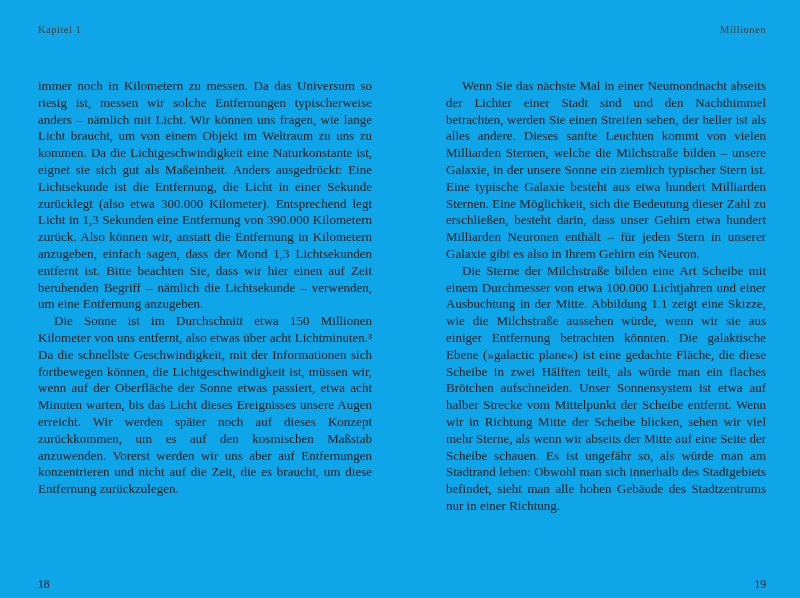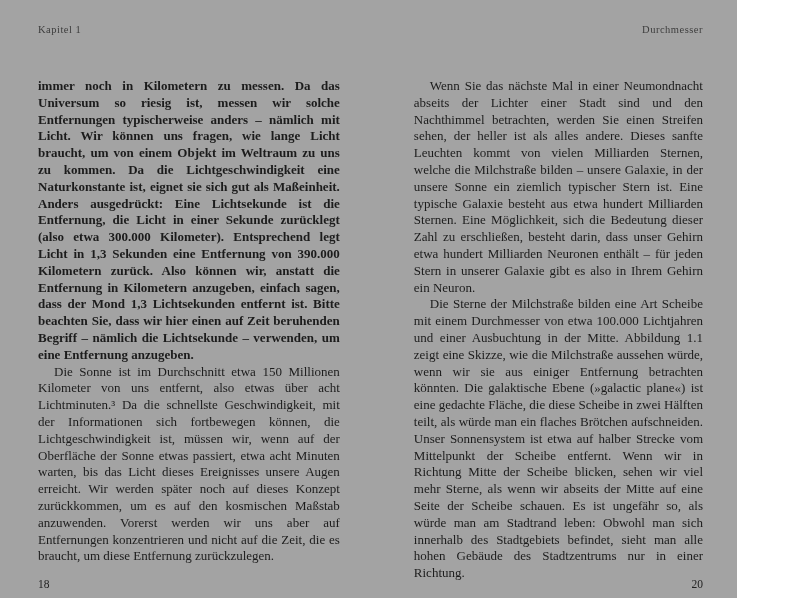--- a/index.html
+++ b/index.html
@@ -5,23 +5,23 @@
   * { margin: 0; padding: 0; box-sizing: border-box; }
   html, body { width: 800px; height: 598px; }
   body {
     background: #ffffff;
     font-family: "Liberation Serif", serif;
     color: #1c1c1c;
     overflow: hidden;
   }
   .spread {
     display: flex;
-    width: 737px;
+    width: 800px;
     height: 598px;
-    background: #a3a3a3;
+    background: #0ea5e9;
   }
   .page {
     position: relative;
     width: 400px;
     height: 598px;
   }
   .page-left  { padding: 78px 28px 46px 38px; }
   .page-right { padding: 78px 34px 46px 46px; }
   .running-header {
     position: absolute;
@@ -33,21 +33,21 @@
   .page-left  .running-header { left: 38px; }
   .page-right .running-header { right: 34px; }
   .body-text {
     font-size: 13px;
     line-height: 16.8px;
     text-align: justify;
     hyphens: auto;
     -webkit-hyphens: auto;
   }
   .body-text p { text-indent: 16px; }
-  .no-first-indent p:first-child { text-indent: 0; font-weight: bold; }
+  .no-first-indent p:first-child { text-indent: 0; }
   .page-number {
     position: absolute;
     bottom: 8px;
     font-size: 11.5px;
     color: #222222;
   }
   .page-left  .page-number { left: 38px; }
   .page-right .page-number { right: 34px; }
 </style>
 </head>
@@ -58,21 +58,21 @@
   <div class="page page-left">
     <div class="running-header">Kapitel 1</div>
     <div class="body-text no-first-indent">
         <p>immer noch in Kilometern zu messen. Da das Universum so riesig ist, messen wir solche Entfernungen typischerweise anders – nämlich mit Licht. Wir können uns fragen, wie lange Licht braucht, um von einem Objekt im Weltraum zu uns zu kommen. Da die Lichtgeschwindigkeit eine Naturkonstante ist, eignet sie sich gut als Maßeinheit. Anders ausgedrückt: Eine Lichtsekunde ist die Entfernung, die Licht in einer Sekunde zurücklegt (also etwa 300.000 Kilometer). Entsprechend legt Licht in 1,3 Sekunden eine Entfernung von 390.000 Kilometern zurück. Also können wir, anstatt die Entfernung in Kilometern anzugeben, einfach sagen, dass der Mond 1,3 Lichtsekunden entfernt ist. Bitte beachten Sie, dass wir hier einen auf Zeit beruhenden Begriff – nämlich die Lichtsekunde – verwenden, um eine Entfernung anzugeben.</p>
         <p>Die Sonne ist im Durchschnitt etwa 150 Millionen Kilometer von uns entfernt, also etwas über acht Lichtminuten.³ Da die schnellste Geschwindigkeit, mit der Informationen sich fortbewegen können, die Lichtgeschwindigkeit ist, müssen wir, wenn auf der Oberfläche der Sonne etwas passiert, etwa acht Minuten warten, bis das Licht dieses Ereignisses unsere Augen erreicht. Wir werden später noch auf dieses Konzept zurückkommen, um es auf den kosmischen Maßstab anzuwenden. Vorerst werden wir uns aber auf Entfernungen konzentrieren und nicht auf die Zeit, die es braucht, um diese Entfernung zurückzulegen.</p>
       </div>
     <div class="page-number">18</div>
   </div>
 
   <div class="page page-right">
-    <div class="running-header">Durchmesser</div>
+    <div class="running-header">Millionen</div>
     <div class="body-text">
         <p>Wenn Sie das nächste Mal in einer Neumondnacht abseits der Lichter einer Stadt sind und den Nachthimmel betrachten, werden Sie einen Streifen sehen, der heller ist als alles andere. Dieses sanfte Leuchten kommt von vielen Milliarden Sternen, welche die Milchstraße bilden – unsere Galaxie, in der unsere Sonne ein ziemlich typischer Stern ist. Eine typische Galaxie besteht aus etwa hundert Milliarden Sternen. Eine Möglichkeit, sich die Bedeutung dieser Zahl zu erschließen, besteht darin, dass unser Gehirn etwa hundert Milliarden Neuronen enthält – für jeden Stern in unserer Galaxie gibt es also in Ihrem Gehirn ein Neuron.</p>
         <p>Die Sterne der Milchstraße bilden eine Art Scheibe mit einem Durchmesser von etwa 100.000 Lichtjahren und einer Ausbuchtung in der Mitte. Abbildung 1.1 zeigt eine Skizze, wie die Milchstraße aussehen würde, wenn wir sie aus einiger Entfernung betrachten könnten. Die galaktische Ebene (»galactic plane«) ist eine gedachte Fläche, die diese Scheibe in zwei Hälften teilt, als würde man ein flaches Brötchen aufschneiden. Unser Sonnensystem ist etwa auf halber Strecke vom Mittelpunkt der Scheibe entfernt. Wenn wir in Richtung Mitte der Scheibe blicken, sehen wir viel mehr Sterne, als wenn wir abseits der Mitte auf eine Seite der Scheibe schauen. Es ist ungefähr so, als würde man am Stadtrand leben: Obwohl man sich innerhalb des Stadtgebiets befindet, sieht man alle hohen Gebäude des Stadtzentrums nur in einer Richtung.</p>
       </div>
-    <div class="page-number">20</div>
+    <div class="page-number">19</div>
   </div>
 
 </div>
 
 </body></html>

